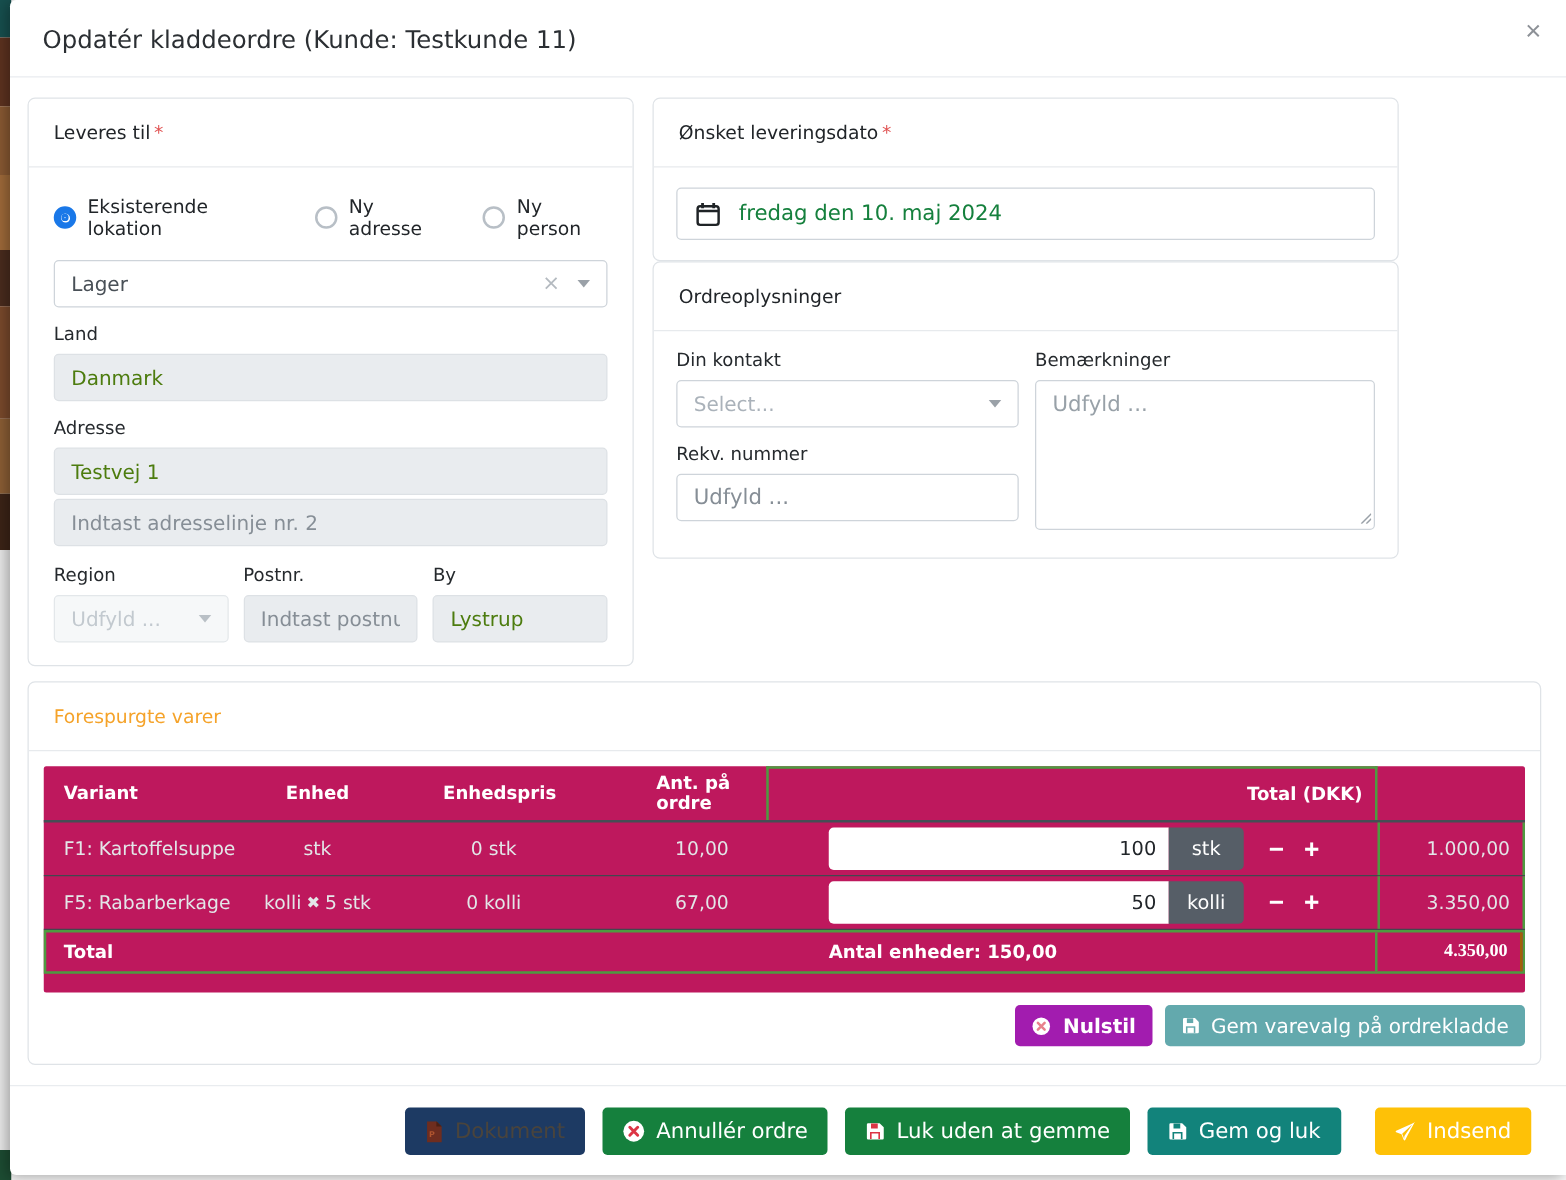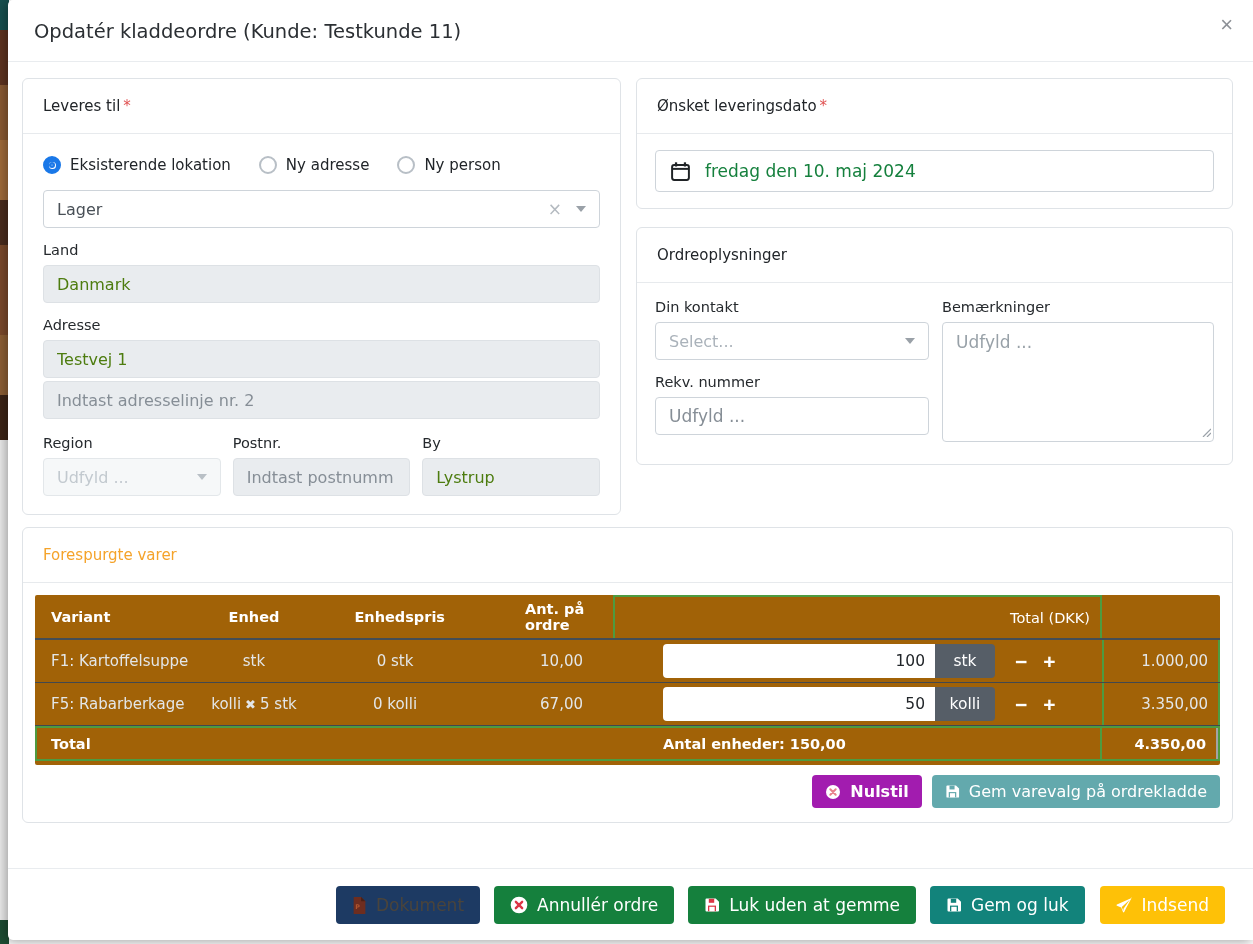--- a/index.html
+++ b/index.html
@@ -21,22 +21,22 @@
 
   .modal-body { flex: 1; padding: 16px 20px 0 14px; }
   .top-grid { display: flex; gap: 15px; }
 
   
   .card { border: 1px solid #dfe3e7; border-radius: 6px; background: #fff; }
   .card-header { padding: 18px 20px; border-bottom: 1px solid #e7eaed; font-size: 15px; color: #212529; }
   .card-body { padding: 18px 20px; }
   .req { color: #e05252; margin-left: 3px; }
 
-  .col-left { width: 599px; }
-  .col-right { width: 597px; display: flex; flex-direction: column; gap: 18px; }
+  .col-left { width: 485px; }
+  .col-right { width: 597px; display: flex; flex-direction: column; }
 
   
   .radio-row { display: flex; align-items: center; gap: 28px; margin: 4px 0 16px 0; }
   .radio-opt { display: flex; align-items: center; gap: 9px; font-size: 15px; color: #212529; cursor: pointer; }
   .rdot { width: 18px; height: 18px; border-radius: 50%; border: 2px solid #b8bfc6; background: #fff; display: inline-block; position: relative; flex: none; }
   .rdot.on { border-color: #1a78e8; background: #1a78e8; }
   .rdot.on::after { content: ""; position: absolute; left: 4px; top: 4px; width: 6px; height: 6px; border-radius: 50%; background: #fff; box-shadow: 0 0 0 2.5px #1a78e8 inset; }
   .rdot.on::before { content: ""; position: absolute; left: 3.5px; top: 3.5px; width: 7px; height: 7px; border-radius: 50%; background: #fff; }
 
   
@@ -72,35 +72,35 @@
   .oi-right { flex: 1; position: relative; }
   .fld-label.first { margin-top: 0; }
   textarea.inp { height: 120px; resize: none; padding-top: 9px; font-size: 17px; }
   textarea.inp::placeholder { color: #98a1a8; }
   .resize-grip { position: absolute; right: 3px; bottom: 5px; pointer-events: none; }
 
   
   .items-card { margin-top: 12px; }
   .items-title { color: #f5a32a; font-size: 15px; }
   .items-body { padding: 12px; }
-  .itable { background: #a16207; border-radius: 2px; padding-bottom: 4px; font-size: 15px; color: #e3e6e8; }
+  .itable { background: #be185d; border-radius: 2px; padding-bottom: 15px; font-size: 15px; color: #e3e6e8; }
   .t-row { display: grid; grid-template-columns: 158px 122px 160px 138px 1fr 118px; align-items: stretch; }
   .t-cell { display: flex; align-items: center; min-height: 100%; }
   .c1 { padding-left: 16px; }
   .c2, .c3 { justify-content: center; }
   .c4 { justify-content: flex-end; padding-right: 30px; }
   .c5 { padding-left: 50px; }
   .c6 { justify-content: flex-end; padding-right: 10px; border-left: 2px solid #4e9b40; border-right: 2px solid #4e9b40; }
   .t-head { height: 45px; font-weight: bold; color: #fff; font-size: 14.5px; border-bottom: 2px solid #454d55; }
   .t-head .c6 { border-top: 2px solid #4e9b40; }
   .t-data { height: 43px; border-bottom: 1px solid #41484f; }
   .t-total { height: 35px; border: 2px solid #4e9b40; font-weight: bold; color: #fff; font-size: 14.5px; }
   .t-total .c1 { padding-left: 14px; }
   .t-total .c5 { padding-left: 48px; }
-  .t-total .c6 { border-left: 2px solid #4e9b40; border-right: 2px solid #a3a3a3; }
+  .t-total .c6 { border-left: 2px solid #4e9b40; border-right: 2px solid #a16207; font-family: Liberation Serif, serif; }
 
   .x-mark { font-weight: bold; margin: 0 4px; font-size: 13px; }
 
   .qty-group { display: flex; align-items: center; }
   .qty-input { width: 272px; height: 34px; border: none; border-radius: 4px 0 0 4px; text-align: right;
                padding-right: 10px; font-size: 15.5px; color: #212529; font-family: inherit; }
   .qty-unit { width: 60px; height: 34px; background: #565e67; color: #fff; display: flex; align-items: center;
               justify-content: center; font-size: 15.5px; border-radius: 0 4px 4px 0; }
   .step-btn { background: none; border: none; color: #fff; font-size: 21px; font-weight: bold; cursor: pointer;
               line-height: 1; padding: 0 4px; }
@@ -116,21 +116,21 @@
   .btn-lg { font-size: 17px; padding: 8px 16px; height: 38px; }
   .btn-nulstil { background: #a21caf; font-weight: bold; }
   .btn-varevalg { background: #63a9ad; }
   .btn-dokument { background: #1d3a63; color: #4a443c; cursor: default; }
   .btn-red { background: #15803d; }
   .btn-teal { background: #12837b; }
   .btn-yellow { background: #fec107; }
 
   .modal-footer { border-top: 1px solid #e9ecef; padding: 17px 28px 0 28px; display: flex; justify-content: flex-end;
                   gap: 14px; height: 72px; margin-top: 8px; }
-  .gap-lg { margin-left: 1px; }
+  .gap-lg { margin-left: 13px; }
 
   .icon { flex: none; display: inline-flex; }
 </style>
 </head>
 <body>
 
 <div class="bg-strip">
   <div class="seg" style="height:30px;background:#17504f"></div>
   <div class="seg" style="height:55px;background:#5e3320"></div>
   <div class="seg" style="height:55px;background:#8a5a33"></div>
@@ -258,21 +258,21 @@
     <div class="card items-card">
       <div class="card-header items-title">Forespurgte varer</div>
       <div class="items-body">
         <div class="itable">
 
           <div class="t-row t-head">
             <div class="t-cell c1">Variant</div>
             <div class="t-cell c2">Enhed</div>
             <div class="t-cell c4">Enhedspris</div>
             <div class="t-cell c5">Ant. på ordre</div>
-            <div class="t-cell c6" style="font-weight:normal">Total (DKK)</div>
+            <div class="t-cell c6" style="font-weight:bold">Total (DKK)</div>
           </div>
 
           <div class="t-row t-data">
             <div class="t-cell c1">F1: Kartoffelsuppe</div>
             <div class="t-cell c2">stk</div>
             <div class="t-cell c3">0 stk</div>
             <div class="t-cell c4">10,00</div>
             <div class="t-cell c5">
               <div class="qty-group">
                 <input class="qty-input" value="100" style="">

